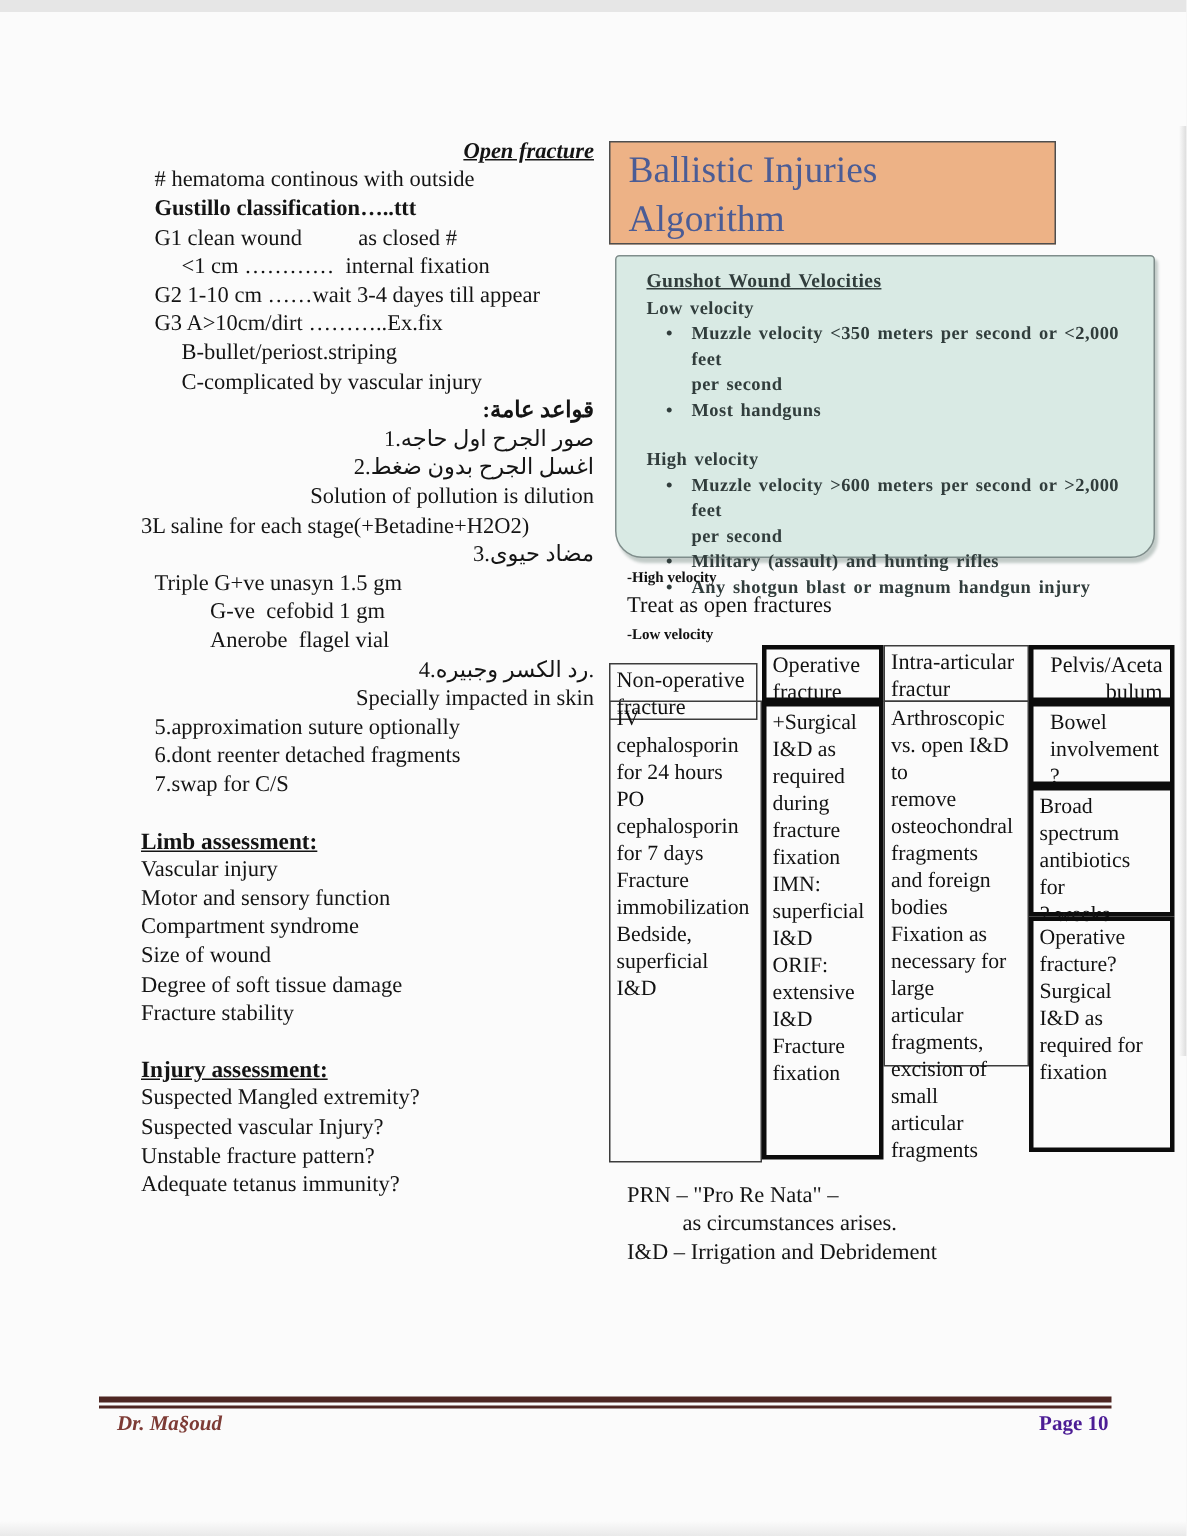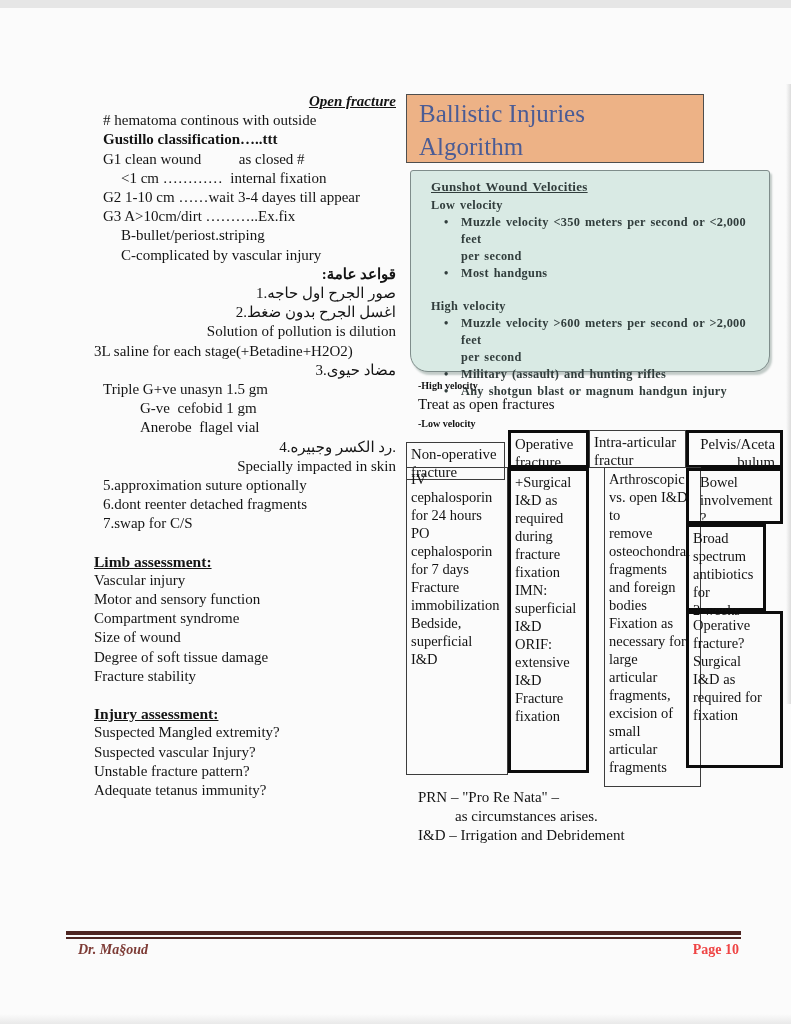--- a/index.html
+++ b/index.html
@@ -55,38 +55,38 @@
   .thin  { border:1.5px solid #3c3c3c; }
   .thick { border:3px solid #0c0c0c; }
   .th { font-size:14.8px; }
   .th4 { text-align:right; padding-right:5px; }
   .th1 { left:406px; top:442px; width:99px; height:38px; }
   .th2 { left:508px; top:430px; width:81px;  height:38px; }
   .th3 { left:589px; top:430px; width:97px;  height:38px; }
   .th4 { left:686px; top:430px; width:97px;  height:38px; }
   .td1 { left:406px; top:467px; width:102px; height:308px; }
   .td2 { left:508px; top:468px; width:81px;  height:305px; }
-  .td3 { left:604px; top:467px; width:97px;  height:320px; }
+  .td3 { left:589px; top:467px; width:97px;  height:244px; }
   .td4a { left:686px; top:468px; width:97px; height:56px;padding-left:11px; }
-  .td4b { left:686px; top:524px; width:80px; height:87px; }
+  .td4b { left:686px; top:524px; width:97px; height:87px; }
   .td4c { left:686px; top:611px; width:97px; height:157px; }
 
   
   .prn-note { position:absolute; left:418px; top:788px; width:320px;
               font-size:15px; line-height:19px; color:#141414; }
   .prn-indent { padding-left:37px; }
 
   
   .footer-rule { position:absolute; left:66px; top:931px; width:675px; height:8px;
                  border-top:4px solid #4e2622; border-bottom:2px solid #4e2622; }
   .footer-row { position:absolute; left:66px; top:941px; width:675px; height:20px;
                 font-size:14px; line-height:18px; }
   .footer-author { position:absolute; left:12px; top:0;
                    font-weight:bold; font-style:italic; color:#7d3b35; }
-  .footer-page { position:absolute; right:2px; top:0; font-weight:bold; color:#ef4444; }
+  .footer-page { position:absolute; right:2px; top:0; font-weight:bold; color:#4c1d95; }
 </style>
 </head>
 <body>
 
 <div class="page">
   <div class="scan-top"></div>
   <div class="scan-right"></div>
   <div class="scan-bottom"></div>
 
   <div class="left-notes">

